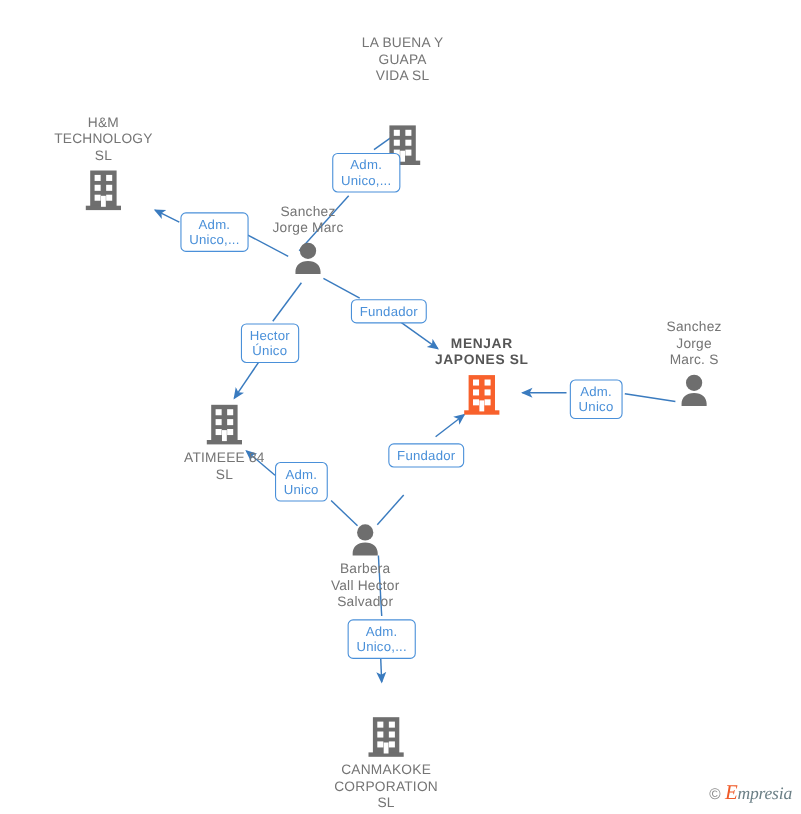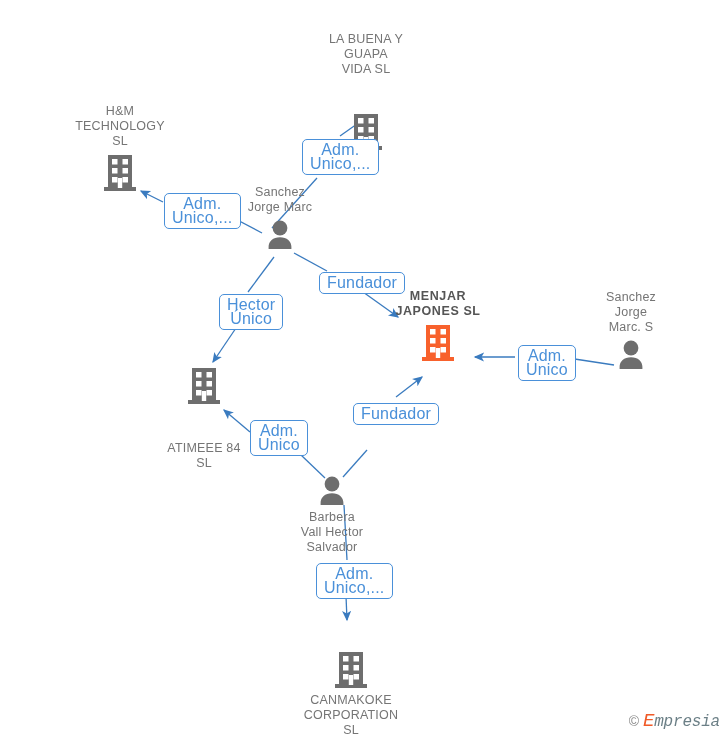--- a/index.html
+++ b/index.html
@@ -57,21 +57,21 @@
   .node.label-bottom .label { margin-top: 3px; }
 
   
   .chip {
     position: absolute;
     box-sizing: border-box;
     border: 1px solid #4a90d9;
     border-radius: 5px;
     background: #ffffff;
     color: #4a90d9;
-    font-size: 16px;
+    font-size: 12px;
     line-height: 14px;
     text-align: center;
     padding: 3px 7px;
     white-space: pre-line;
     letter-spacing: 0.2px;
   }
 
   
   #watermark {
     position: absolute;
@@ -81,21 +81,21 @@
     align-items: center;
     gap: 4px;
     font-size: 15px;
     user-select: none;
   }
   #watermark .cmark {
     color: #8a8a8a;
     font-size: 14px;
   }
   #watermark .brand {
-    font-family: Liberation Mono, monospace;
+    font-family: Liberation Serif, serif;
     font-style: italic;
     font-size: 16px;
     color: #6b7f86;
     letter-spacing: -0.2px;
   }
   #watermark .brand .e {
     color: #f05a28;
     font-size: 19px;
   }
 </style>
@@ -154,21 +154,21 @@
           <rect x="10" y="15" width="5.5" height="5.5"></rect>
           <rect x="20.5" y="15" width="5.5" height="5.5"></rect>
           <rect x="10" y="24" width="5.5" height="5.5"></rect>
           <rect x="20.5" y="24" width="5.5" height="5.5"></rect>
           <rect x="15.8" y="25" width="4.4" height="10"></rect>
         </g>
       </svg>
     </span>
   </div>
 
-  <div class="node label-top" style="left:120px; top:104px;">
+  <div class="node label-top" style="left:94px; top:104px;">
     <div class="label">H&amp;M
 TECHNOLOGY
 SL</div>
     <span class="glyph">
       <svg width="36" height="40" viewBox="0 0 36 40" aria-hidden="true">
         <g fill="#6e6e6e">
           <rect x="6" y="2" width="24" height="33"></rect>
           <rect x="2" y="34" width="32" height="4"></rect>
         </g>
         <g fill="#ffffff">
@@ -190,21 +190,21 @@
     <span class="glyph">
       <svg width="34" height="32" viewBox="0 0 34 32" aria-hidden="true">
         <g fill="#6e6e6e">
           <circle cx="17" cy="9" r="7.4"></circle>
           <path d="M17 18.2c-7 0-11.4 4.2-11.4 9.6V30h22.8v-2.2c0-5.4-4.4-9.6-11.4-9.6z"></path>
         </g>
       </svg>
     </span>
   </div>
 
-  <div class="node label-top focus" style="left:438px; top:289px;">
+  <div class="node label-top focus" style="left:438px; top:305px;">
     <div class="label">MENJAR
 JAPONES  SL</div>
     <span class="glyph">
       <svg width="36" height="40" viewBox="0 0 36 40" aria-hidden="true">
         <g fill="#f8612c">
           <rect x="6" y="2" width="24" height="33"></rect>
           <rect x="2" y="34" width="32" height="4"></rect>
         </g>
         <g fill="#ffffff">
           <rect x="10" y="6" width="5.5" height="5.5"></rect>
@@ -226,21 +226,21 @@
     <span class="glyph">
       <svg width="34" height="32" viewBox="0 0 34 32" aria-hidden="true">
         <g fill="#6e6e6e">
           <circle cx="17" cy="9" r="7.4"></circle>
           <path d="M17 18.2c-7 0-11.4 4.2-11.4 9.6V30h22.8v-2.2c0-5.4-4.4-9.6-11.4-9.6z"></path>
         </g>
       </svg>
     </span>
   </div>
 
-  <div class="node label-bottom" style="left:204px; top:366px;gap:32px;">
+  <div class="node label-bottom" style="left:204px; top:366px;">
     <span class="glyph">
       <svg width="36" height="40" viewBox="0 0 36 40" aria-hidden="true">
         <g fill="#6e6e6e">
           <rect x="6" y="2" width="24" height="33"></rect>
           <rect x="2" y="34" width="32" height="4"></rect>
         </g>
         <g fill="#ffffff">
           <rect x="10" y="6" width="5.5" height="5.5"></rect>
           <rect x="20.5" y="6" width="5.5" height="5.5"></rect>
           <rect x="10" y="15" width="5.5" height="5.5"></rect>

